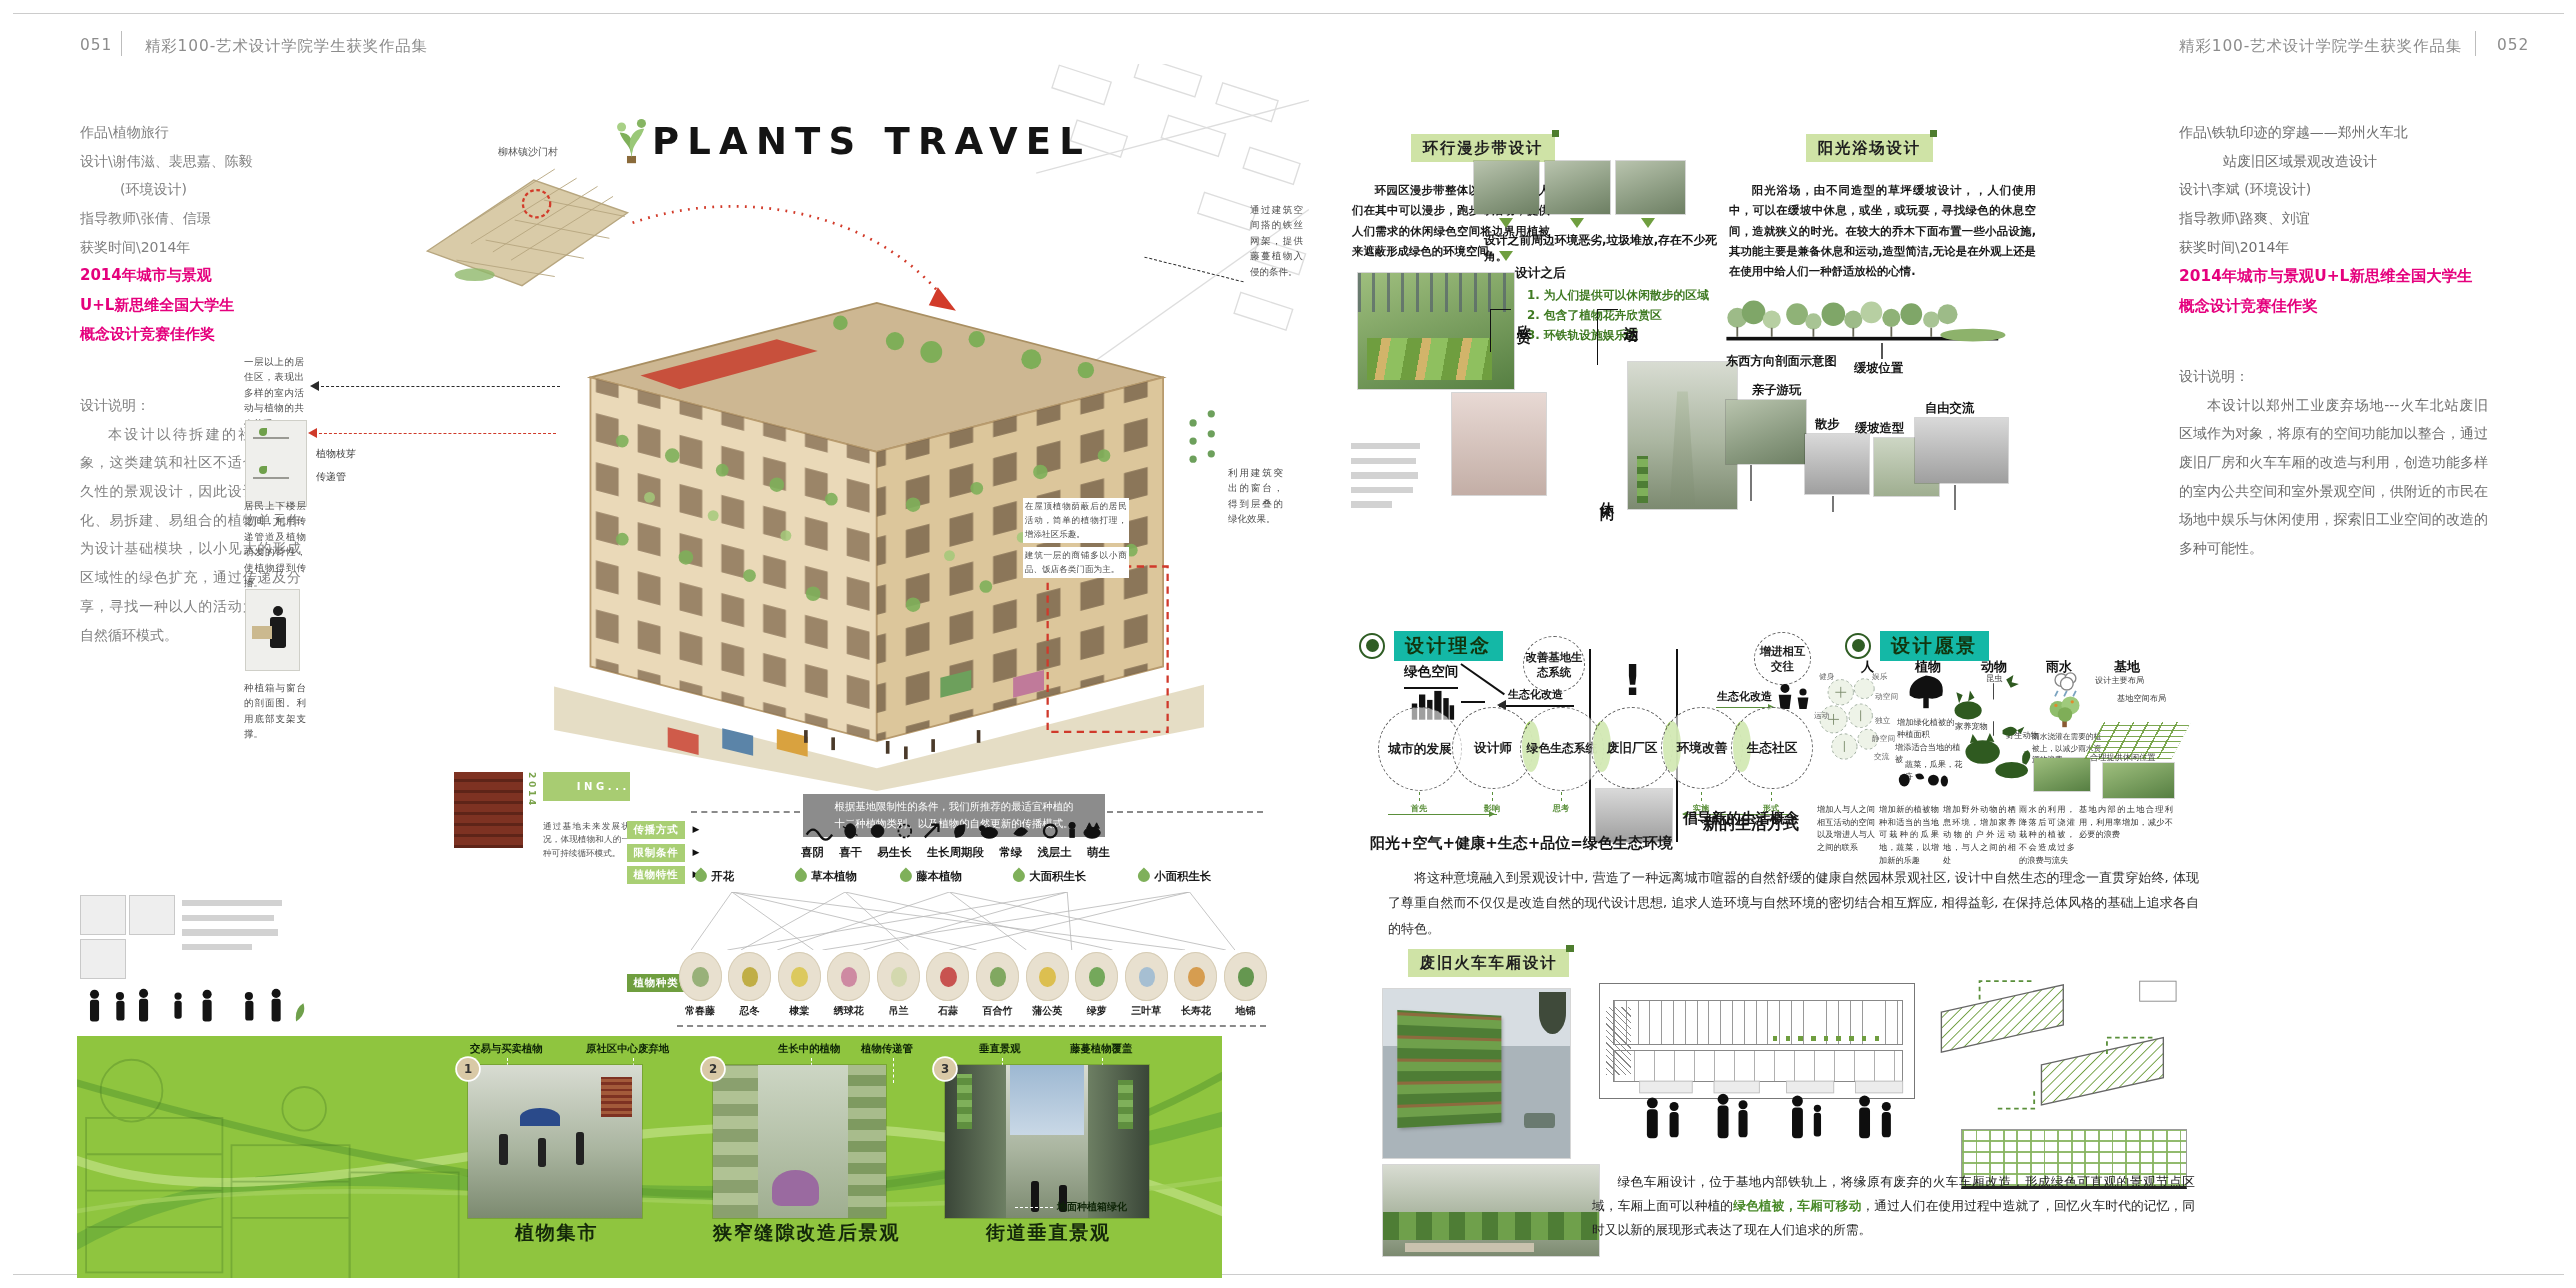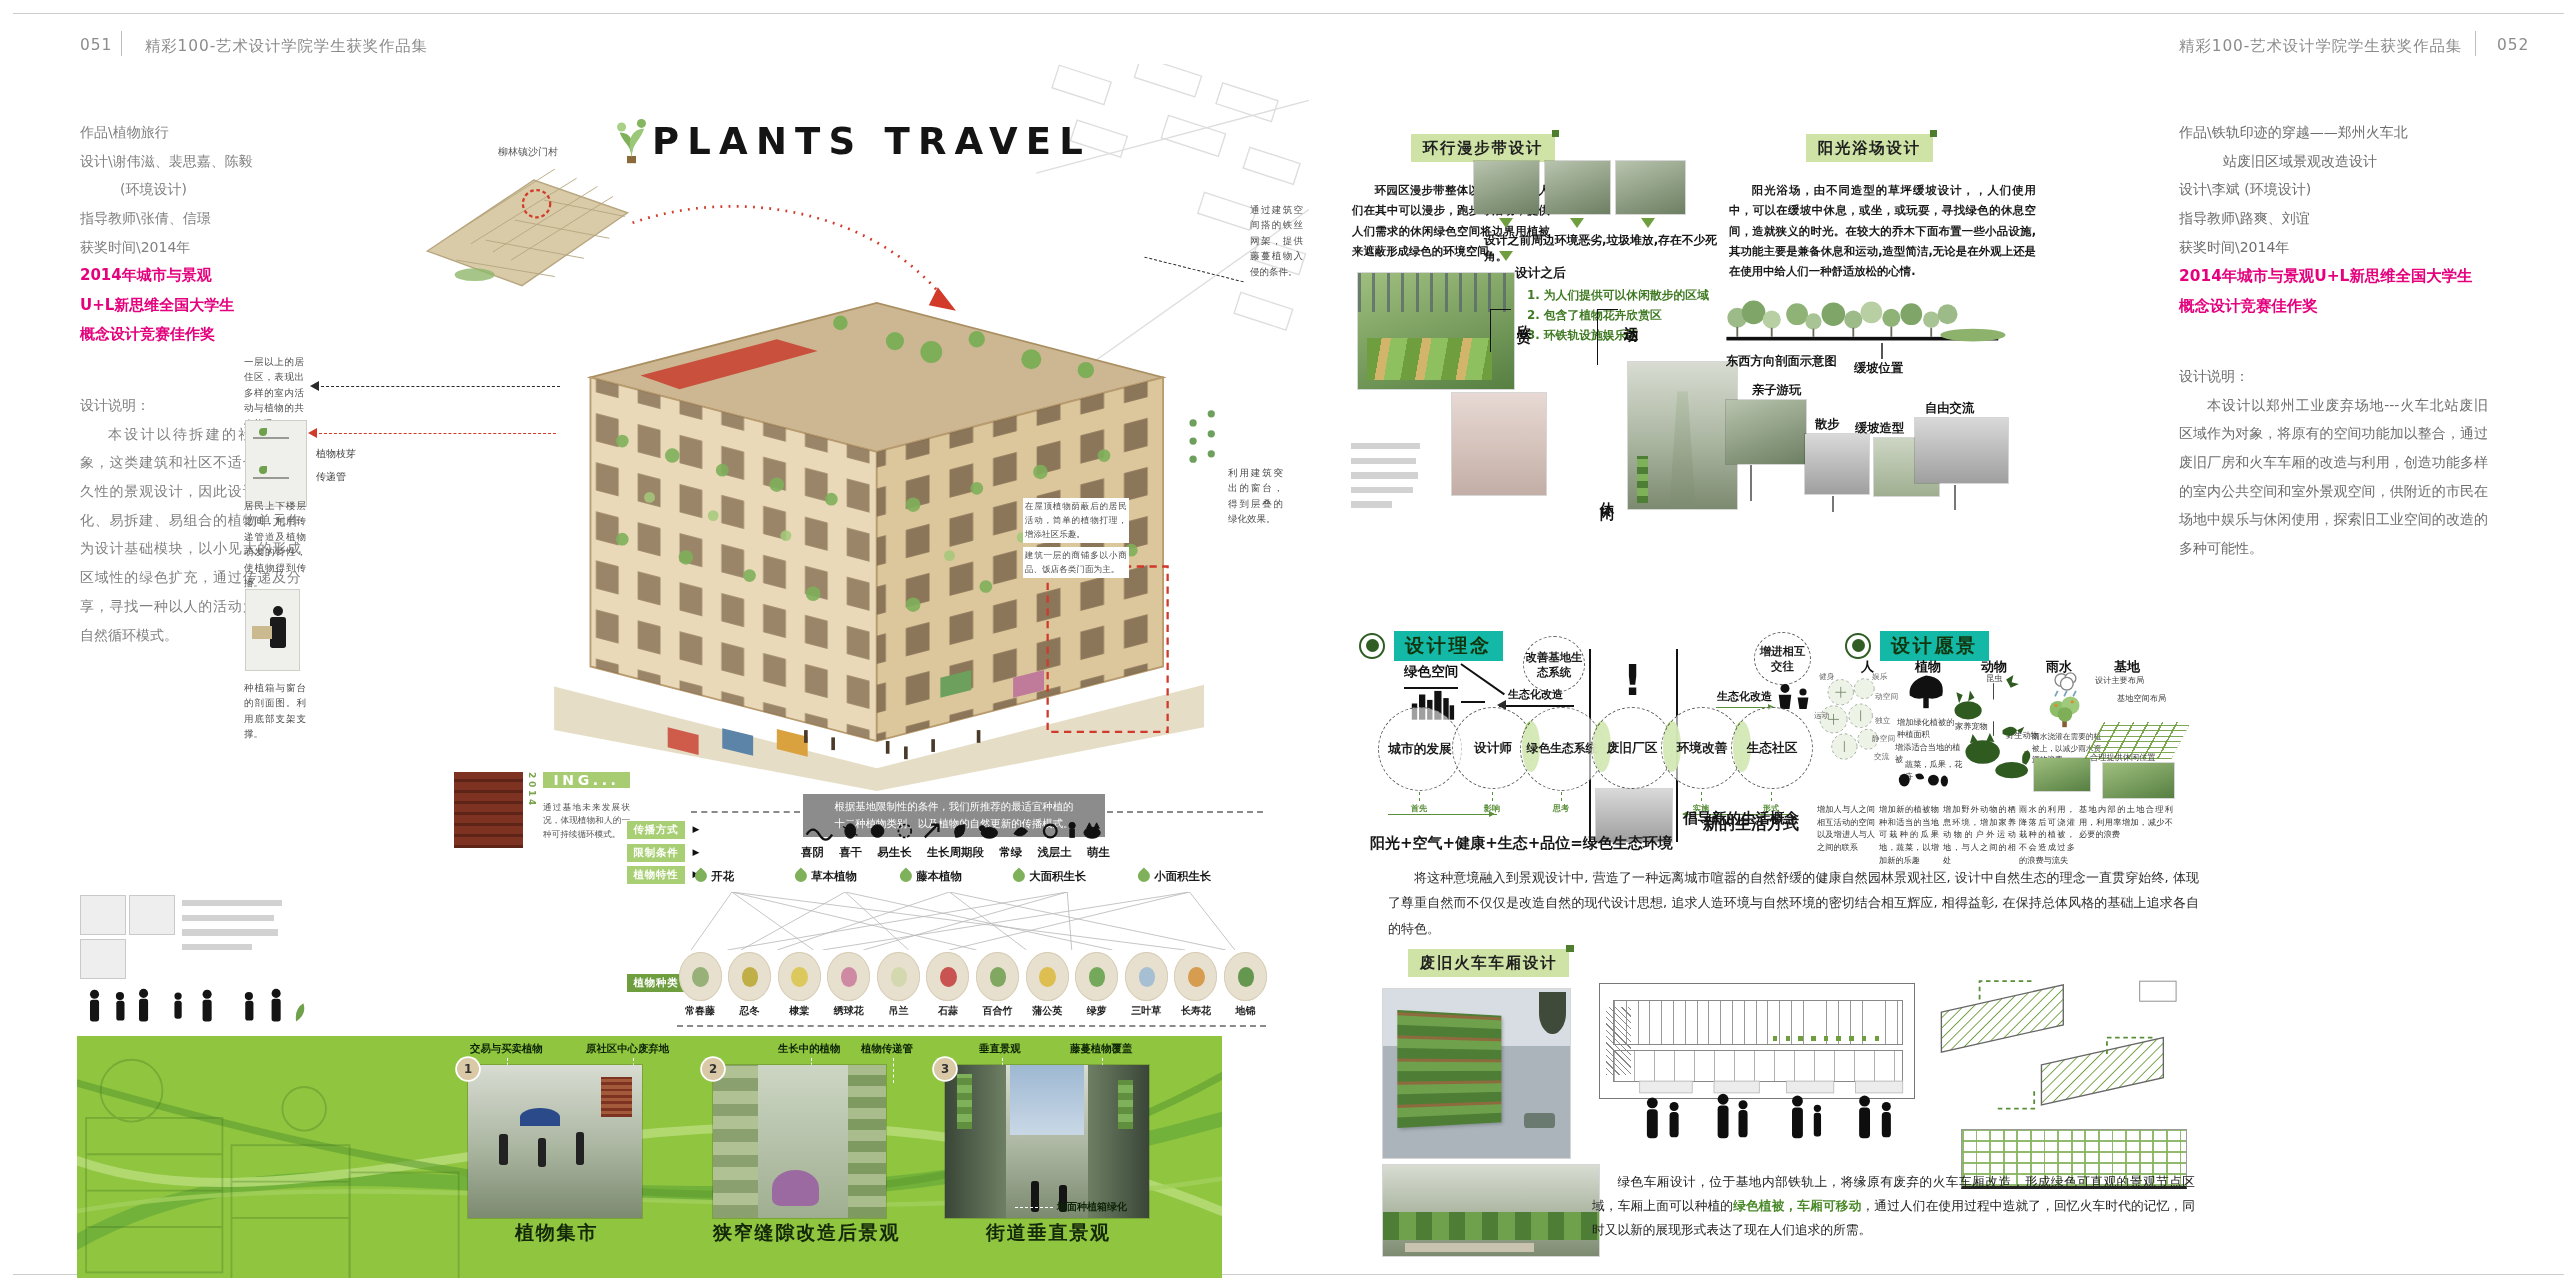--- a/index.html
+++ b/index.html
@@ -268,22 +268,22 @@
   <div class="dash" style="left:1143px;top:269px;width:102px;transform:rotate(14deg)"></div>
   <div class="callout" style="left:1228px;top:465px;width:55px">利用建筑突出的窗台，得到层叠的绿化效果。</div>
   <div class="callout" style="left:1023px;top:498px;width:102px;background:#fff;padding:1.8px;font-size:8.6px">在屋顶植物荫蔽后的居民活动，简单的植物打理，增添社区乐趣。</div>
   <div class="callout" style="left:1023px;top:547px;width:102px;background:#fff;padding:1.8px;font-size:8.6px">建筑一层的商铺多以小商品、饭店各类门面为主。</div>
 
   <div class="t" style="left:454px;top:772px;width:69px;height:76px;background:
       repeating-linear-gradient(0deg,#5e2418 0 2.7px,#7e3222 2.7px 11px),
       repeating-linear-gradient(90deg,rgba(94,36,24,.6) 0 1.8px,transparent 1.8px 12.7px)"></div>
   <div class="t" style="left:527px;top:772px;writing-mode:vertical-rl;font-size:9px;letter-spacing:2.7px;color:#7aa34b;font-weight:bold">2014</div>
   <div class="t" style="left:543px;top:772px;width:87px">
-    <div style="background:#a8cc72;color:#fff;font-weight:bold;font-size:14px;text-align:center;letter-spacing:3.6px;padding:0 0">ING...</div>
-    <div class="just" style="font-size:8.6px;color:#555;line-height:1.55;margin-top:13px">通过基地未来发展状况，体现植物和人的一种可持续循环模式。</div>
+    <div style="background:#a8cc72;color:#fff;font-weight:bold;font-size:10px;text-align:right;letter-spacing:3.6px;padding:9px 0">ING...</div>
+    <div class="just" style="font-size:8.6px;color:#555;line-height:1.55;margin-top:19px">通过基地未来发展状况，体现植物和人的一种可持续循环模式。</div>
   </div>
 
   <div class="barph" style="left:80px;top:895px;width:44px;height:38px"></div>
   <div class="barph" style="left:80px;top:939px;width:44px;height:38px"></div>
   <div class="barph" style="left:129px;top:895px;width:44px;height:38px"></div>
   <div class="t txtbars" style="left:182px;top:900px;width:100px">
     <div></div>
       <div style="width:92%"></div>
       <div style="width:96%"></div>
       <div style="width:70%"></div>

